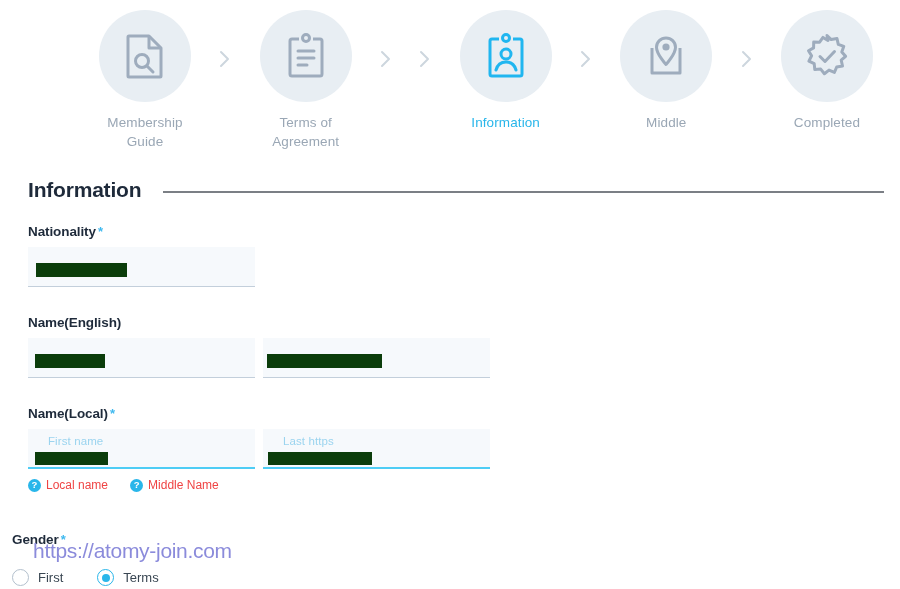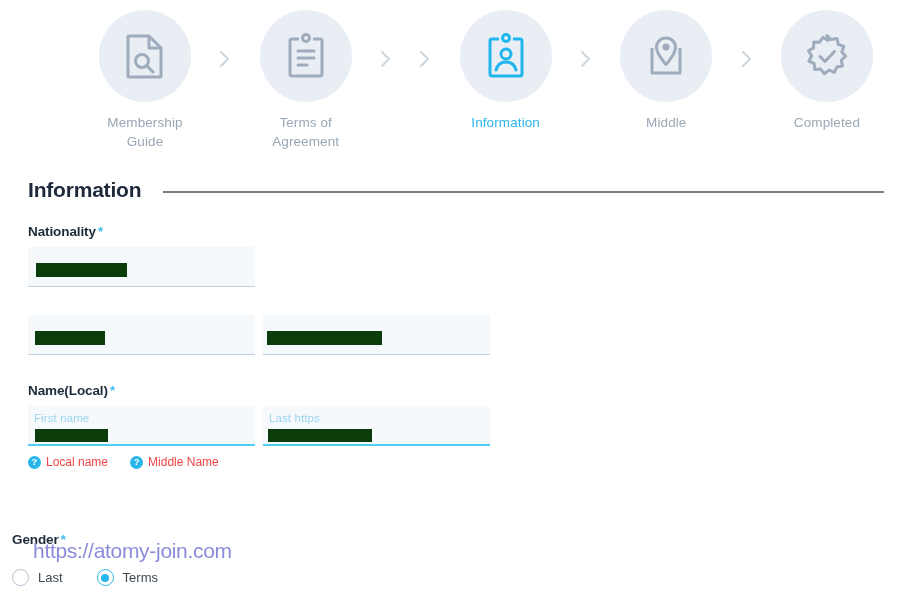--- a/index.html
+++ b/index.html
@@ -95,21 +95,21 @@
     position: relative;
     height: 40px;
     background: #f6f9fc;
     border-bottom: 1.5px solid #c3cfdb;
     flex: 1 1 0;
     overflow: hidden;
   }
   .input-wrap.active { border-bottom: 2px solid #4ecdf5; }
   .float-label {
     position: absolute;
-    left: 6px; top: 6px;
+    left: 20px; top: 6px;
     font-size: 11.5px;
     color: #9bd4ef;
     letter-spacing: .1px;
   }
   .input-val {
     position: absolute;
     left: 8px;
     font-size: 13px;
     color: #2b3a4a;
   }
@@ -271,20 +271,23 @@
         <div class="input-wrap" style="max-width:227px;">
           <div class="input-val" style="left:10px; top:11px; font-size:11px; color:#aab6c2;"></div>
           <div class="redact" style="left:8px; top:16px; width:91px; height:14px;"></div>
         </div>
       </div>
     </div>
 
     <div class="gap-a"></div>
 
     <div class="group">
+      <div class="field-label">
+        <span>Name(English)</span><span class="req"></span>
+      </div>
       <div class="input-row" style="gap:8px;">
         <div class="input-wrap" style="max-width:227px;">
           <div class="input-val" style="left:8px; top:10px; font-size:11px; color:#aab6c2;"></div>
           <div class="redact" style="left:7px; top:16px; width:70px; height:14px;"></div>
         </div>
         <div class="input-wrap" style="max-width:227px;">
           <div class="input-val" style="left:8px; top:10px; font-size:11px; color:#aab6c2;"></div>
           <div class="redact" style="left:4px; top:16px; width:115px; height:14px;"></div>
         </div>
       </div>
@@ -321,21 +324,21 @@
 
   </div>
 
   <div class="gender-block">
     <div class="field-label" style="margin-bottom:0;">
       <span>Gender</span><span class="req">*</span>
     </div>
     <div class="radio-row">
       <div class="radio-opt">
         <span class="radio"></span>
-        <span class="radio-text">Last</span>
+        <span class="radio-text">First</span>
       </div>
       <div class="radio-opt">
         <span class="radio on"></span>
         <span class="radio-text">Terms</span>
       </div>
     </div>
   </div>
 
   <div class="watermark">https://atomy-join.com</div>
 

